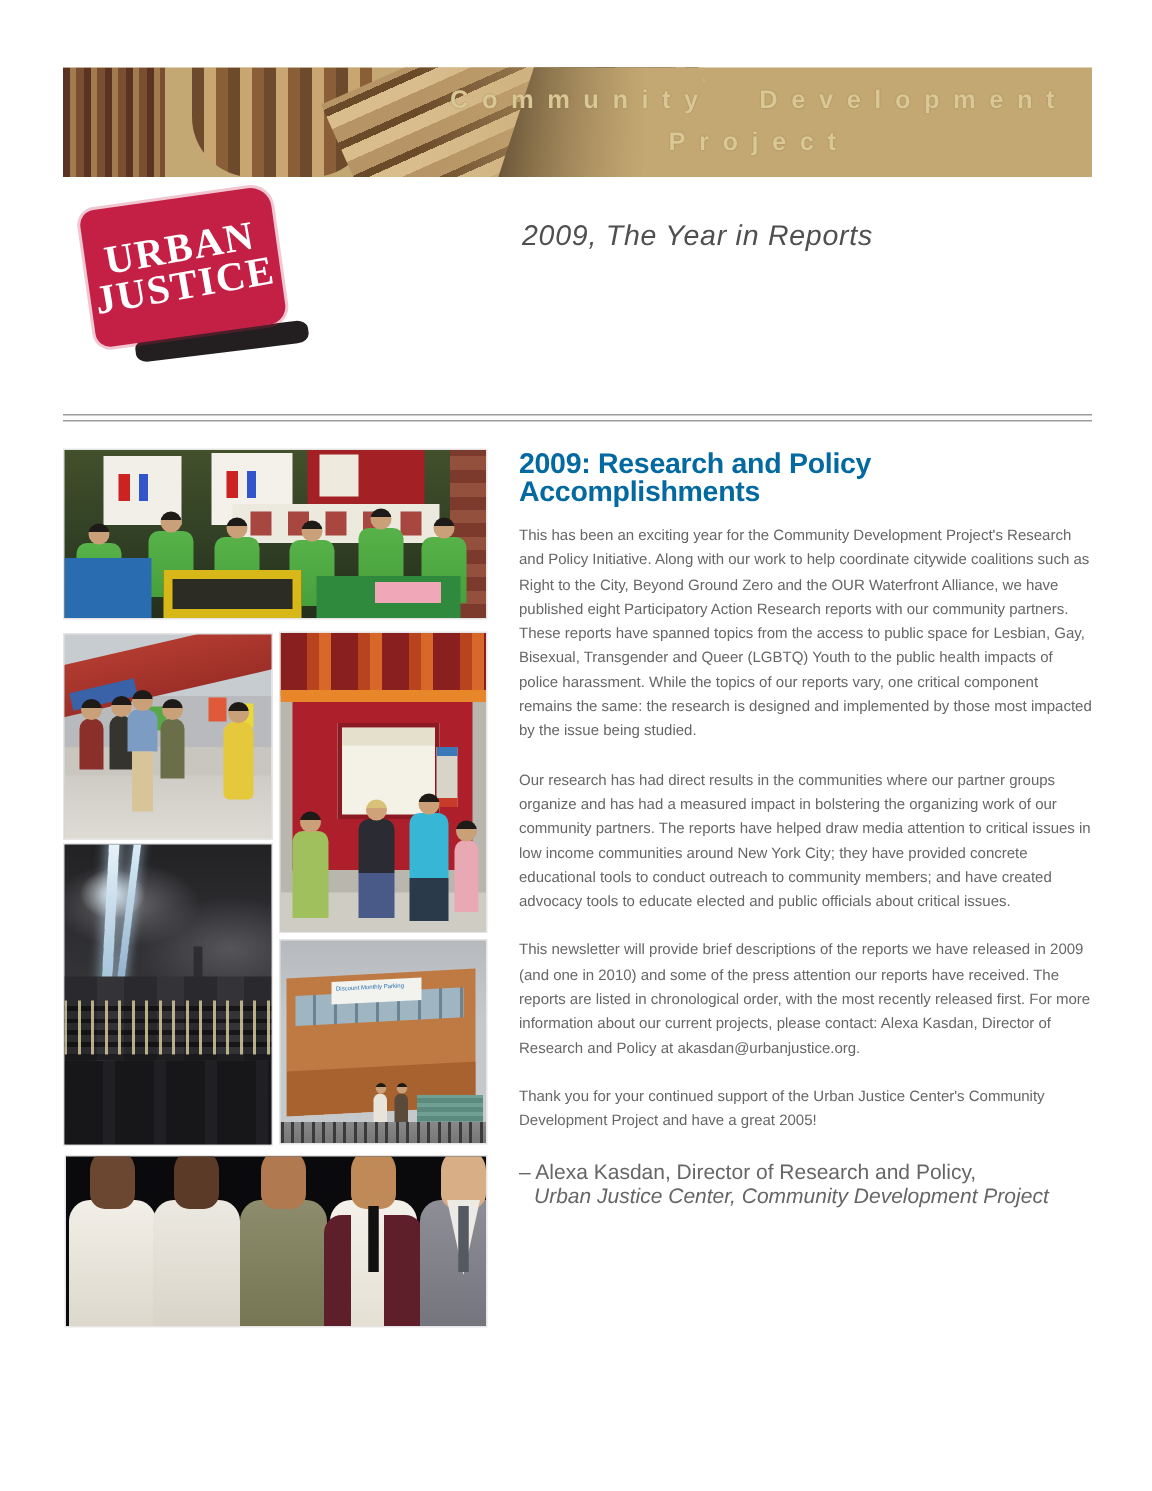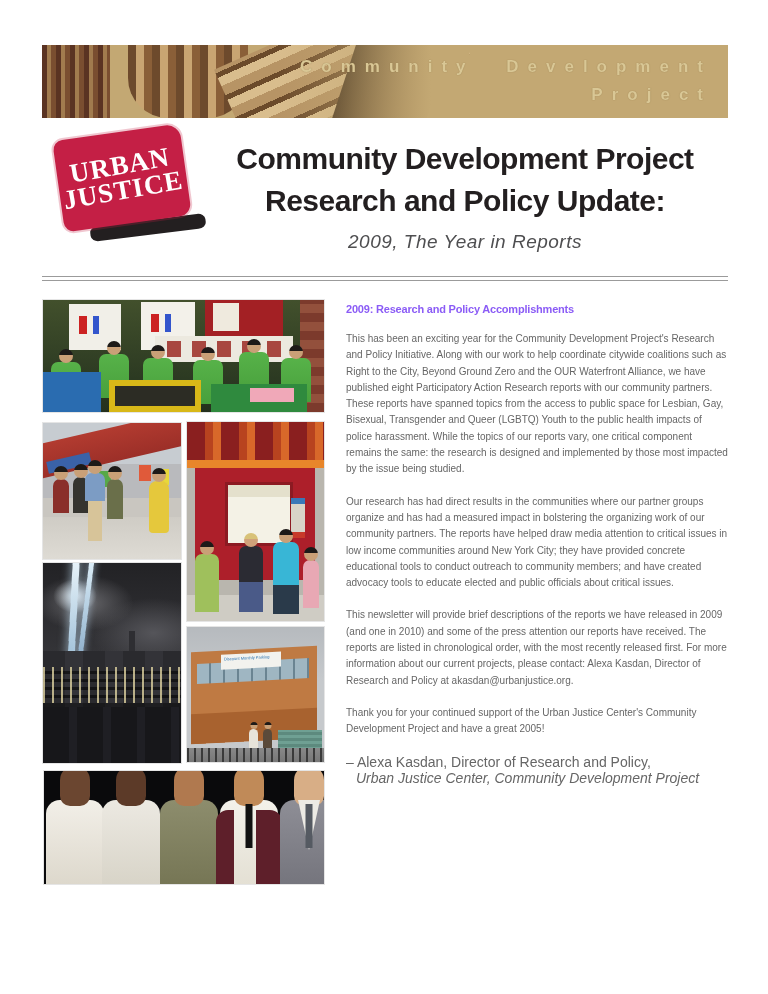--- a/index.html
+++ b/index.html
@@ -13,21 +13,21 @@
      background:repeating-linear-gradient(90deg,#5a3322 0 5px,#a17b4e 5px 9px,#7a4e30 9px 14px);}
   .ba-column{position:absolute;left:86px;top:0;width:120px;height:100%;
      background:repeating-linear-gradient(90deg,#6d4a2c 0 8px,#c9a572 8px 16px,#8a5f38 16px 24px);
      border-radius:0 0 40px 40px;}
   .ba-cornice{position:absolute;left:180px;top:-28px;width:240px;height:90px;transform:rotate(-24deg);
      background:repeating-linear-gradient(0deg,#d9bd8d 0 9px,#6b4a2a 9px 14px,#b79465 14px 24px);}
   .ba-beam{position:absolute;left:300px;top:-20px;width:90px;height:140px;transform:rotate(18deg);
      background:linear-gradient(90deg,#3c2a18,#8a6a40);}
   .ba-fade{position:absolute;right:-2px;top:0;width:45%;height:100%;
      background:linear-gradient(90deg,rgba(195,168,115,0) 0%,#c3a873 80%);}
-  .banner-text{position:absolute;right:16px;top:8px;text-align:right;color:#d9c795;
+  .banner-text{position:absolute;right:16px;top:8px;text-align:center;color:#d9c795;
      font-weight:bold;font-size:17px;line-height:28px;letter-spacing:9px;word-spacing:18px;
      text-shadow:0 0 1px rgba(120,95,50,.6);}
 
   
   .logo{position:absolute;left:50px;top:124px;width:156px;height:134px;}
   .logo-stamp{position:absolute;left:8px;top:8px;width:128px;height:92px;background:#c41f45;
      border-radius:10px 14px 12px 10px;transform:rotate(-8deg);
      box-shadow:0 0 0 2px rgba(196,31,69,.25);display:flex;flex-direction:column;
      align-items:center;justify-content:center;}
   .logo-stamp span{display:block;color:#ffffff;font-family:"Liberation Serif","DejaVu Serif",serif;
@@ -153,21 +153,21 @@
   .m4{left:176px;background:linear-gradient(#f3f1ea,#e4e0d4);} .m4 .head{background:#c08a58;}
   .m4 .vest{position:absolute;left:-4px;top:10px;width:66px;height:74px;border-radius:12px 12px 0 0;
      background:linear-gradient(90deg,#5e1f2a 0 18px,transparent 18px 40px,#5e1f2a 40px);}
   .m5{left:236px;background:linear-gradient(#8e8e96,#75757d);} .m5 .head{background:#d8ae86;}
   .m5 .shirt{position:absolute;left:50%;transform:translateX(-50%);top:0;width:22px;height:50px;background:#eceae4;
      clip-path:polygon(0 0,100% 0,50% 100%);}
   .m5 .tie{background:#555a62;}
 
   
   .article{position:absolute;left:346px;top:300px;width:382px;color:#666666;}
-  .article h2{margin:0 0 12px 0;font-size:11px;line-height:19px;color:#8b5cf6;letter-spacing:-0.2px;}
+  .article h2{margin:0 0 12px 0;font-size:19px;line-height:19px;color:#0369a1;letter-spacing:-0.2px;}
   .article p{margin:0 0 16px 0;font-size:10px;line-height:16.3px;}
   .sig{font-size:14px;line-height:16.3px;}
   .sig .l2{padding-left:10px;font-style:italic;}
 </style>
 </head>
 <body>
 
 <div class="page">
 
   <div class="banner">
@@ -186,24 +186,20 @@
 
   <div class="logo">
     <div class="logo-brush"></div>
     <div class="logo-stamp">
       <span>URBAN</span>
       <span>JUSTICE</span>
     </div>
   </div>
 
   <div class="masthead">
-    <div class="mast-title">
-      <div>Community Development Project</div>
-      <div>Research and Policy Update:</div>
-    </div>
     <div class="mast-sub">2009, The Year in Reports</div>
   </div>
   <div class="double-rule"></div>
 
   <div class="ph ph1" title="Protesters in green shirts holding white signs, a red placard and a banner with Chinese characters in front of a brick wall">
     <div class="p1-brick"></div>
     <div class="p1-signA">
         <div class="p1-bars"></div>
       </div>
     <div class="p1-signB">

